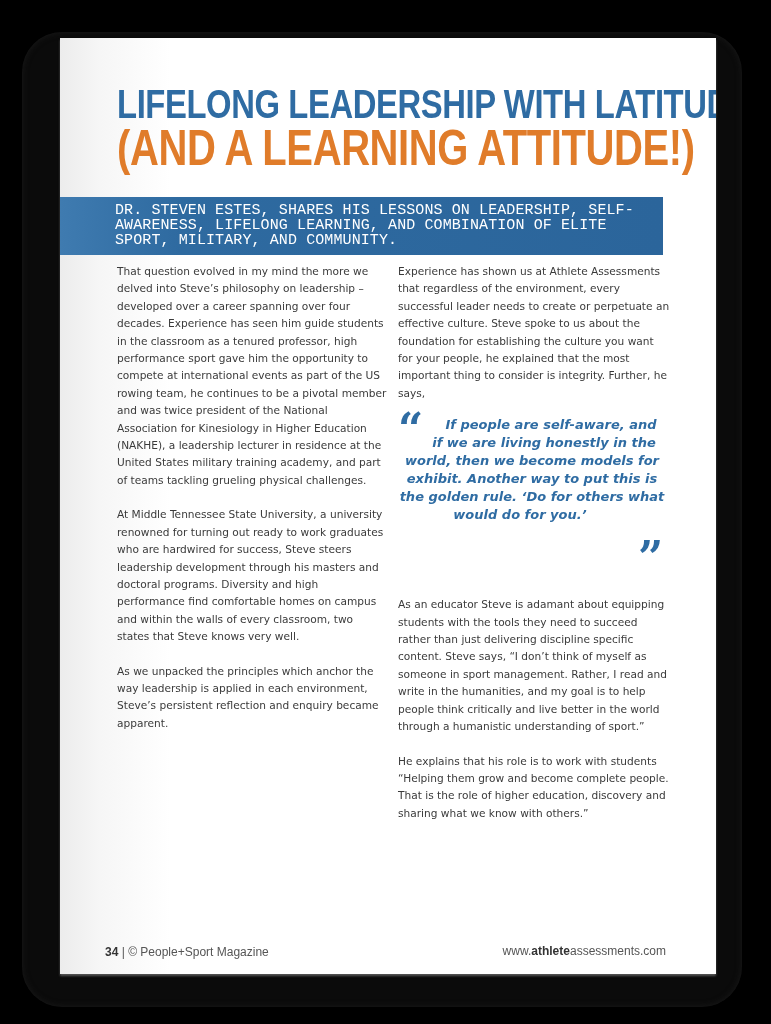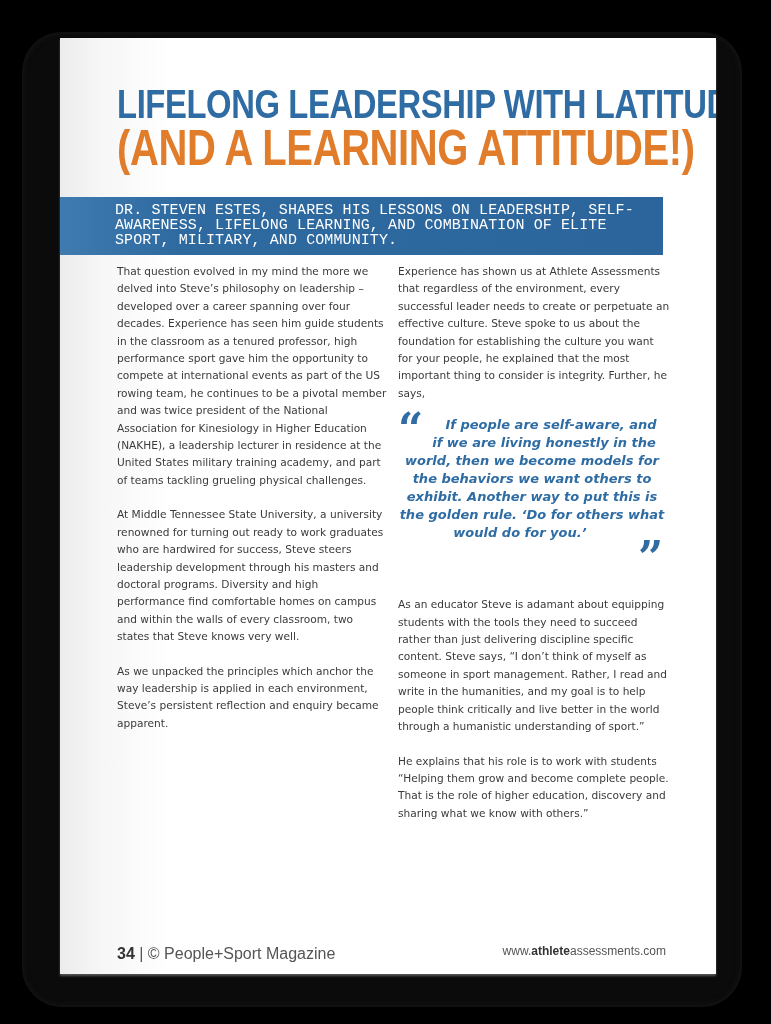--- a/index.html
+++ b/index.html
@@ -134,24 +134,24 @@
       font-style: italic;
       font-size: 13px;
       line-height: 18px;
       text-align: center;
     }
     .quote-text span {
       display: block;
     }
     .footer-left {
       position: absolute;
-      left: 57px;
+      left: 45px;
       top: 907px;
       font-family: "Liberation Sans", sans-serif;
-      font-size: 16px;
+      font-size: 12px;
       color: #555;
     }
     .footer-left b {
       color: #333;
     }
     .footer-right {
       position: absolute;
       right: 50px;
       top: 906px;
       font-family: "Liberation Sans", sans-serif;
@@ -185,21 +185,20 @@
   </div>
 
   <div class="col col-right">
     <p style="margin-bottom:14px;">Experience has shown us at Athlete Assessments that regardless of the environment, every successful leader needs to create or perpetuate an effective culture. Steve spoke to us about the foundation for establishing the culture you want for your people, he explained that the most important thing to consider is integrity. Further, he says,</p>
 
     <div class="quote">
       <div class="quote-text">
         <span style="padding-left:38px;">If people are self-aware, and</span>
         <span style="padding-left:24px;">if we are living honestly in the</span>
         <span>world, then we become models for</span>
-        <span>the behaviors we want others to</span>
         <span>exhibit. Another way to put this is</span>
         <span>the golden rule. ‘Do for others what</span>
         <span style="padding-right:24px;">would do for you.’</span>
       </div>
       <span class="quote-open">“</span>
       <span class="quote-close">”</span>
     </div>
 
     <p>As an educator Steve is adamant about equipping students with the tools they need to succeed rather than just delivering discipline specific content. Steve says, “I don’t think of myself as someone in sport management. Rather, I read and write in the humanities, and my goal is to help people think critically and live better in the world through a humanistic understanding of sport.”</p>
     <p>He explains that his role is to work with students “Helping them grow and become complete people. That is the role of higher education, discovery and sharing what we know with others.”</p>

